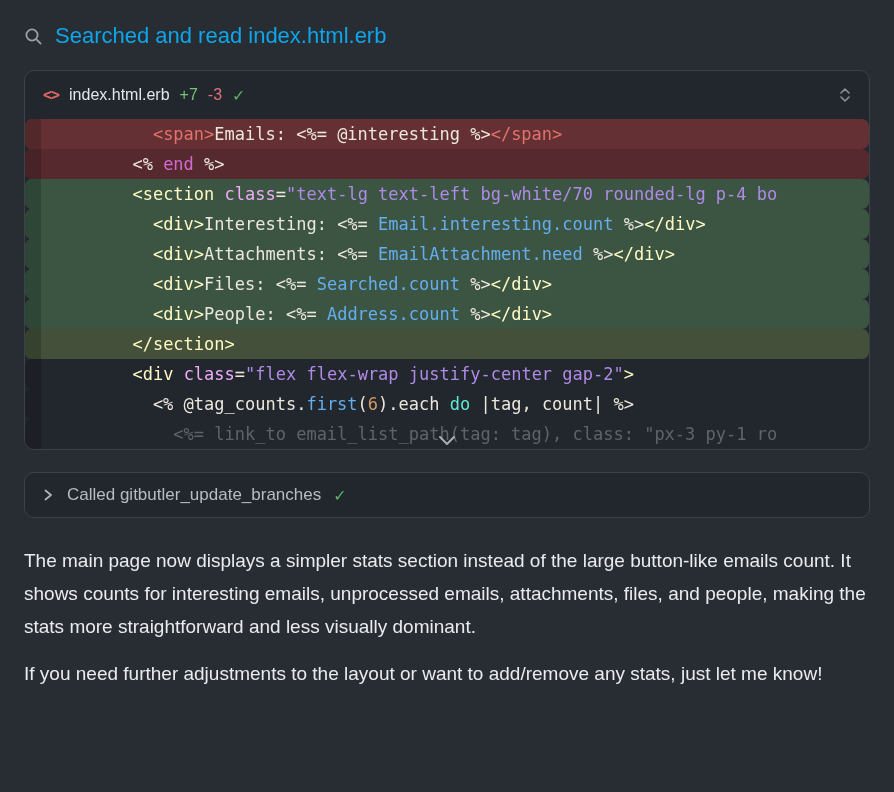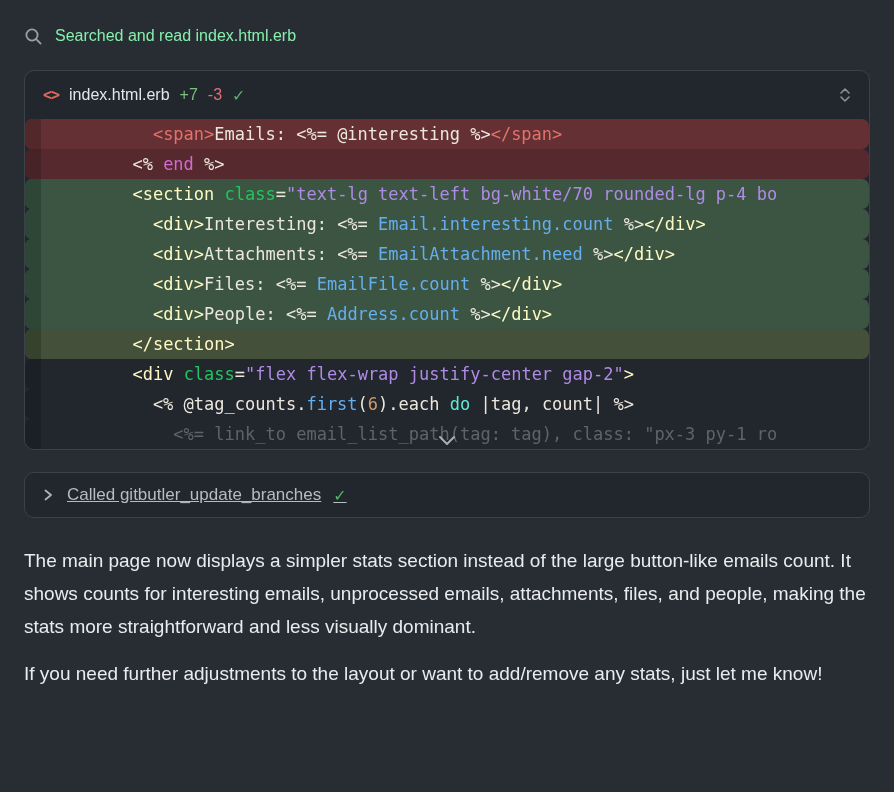--- a/index.html
+++ b/index.html
@@ -9,21 +9,21 @@
     font-family:"Liberation Sans", sans-serif;
     color:#e8eaed;
     padding:22px 24px;
     overflow:hidden;
   }
 
   
   .status-row {
     display:flex; align-items:center; gap:12px;
     height:28px; margin-bottom:20px;
-    color:#86efac; font-size:16px;
+    color:#0ea5e9; font-size:22px;
     cursor:pointer;
   }
 
   
   .card {
     position:relative;
     background:#22262d;
     border:1px solid #3c424a;
     border-radius:10px;
     overflow:hidden;
@@ -71,21 +71,21 @@
   .added-dim .gutter { background:#36422e; }
   .context { background:transparent; }
   .context .gutter { background:#1c2026; }
   .context-faded { background:transparent; }
   .context-faded .gutter { background:#1c2026; }
   .context-faded .code-text { opacity:.5; }
 
   .tok-plain { color:#ece7dd; }
   .tok-tag-red { color:#e4726b; }
   .tok-tag { color:#fef9c3; }
-  .tok-attr { color:#22c55e; }
+  .tok-attr { color:#f0abfc; }
   .tok-str { color:#af8ae6; }
   .tok-kw { color:#5eead4; }
   .tok-kw2 { color:#d36ad3; }
   .tok-blue { color:#64aef0; }
   .tok-num { color:#d19a66; }
   .tok-dim { color:#9aa0a8; }
 
   .expand-chevron {
     position:absolute;
     left:50%; bottom:3px;
@@ -100,21 +100,20 @@
     height:46px;
     background:#22262d;
     border:1px solid #3c424a;
     border-radius:10px;
     display:flex; align-items:center;
     gap:12px;
     padding:0 16px;
     cursor:pointer;
     font-size:17px;
     color:#b6bcc4;
-    text-decoration:underline;
   }
 
   
   .message { margin-top:26px; }
   .message p {
     font-size:19px;
     line-height:33px;
     color:#e9ebee;
     margin-bottom:14px;
   }
@@ -147,21 +146,21 @@
       </svg>
     </span>
   </div>
 
   <div class="code-block">
       <div class="line removed-a"><span class="gutter"></span><span class="code-text"><span class="tok-plain">        </span><span class="tok-tag-red">&lt;span&gt;</span><span class="tok-plain">Emails: &lt;%= @interesting %&gt;</span><span class="tok-tag-red">&lt;/span&gt;</span></span></div>
       <div class="line removed-b"><span class="gutter"></span><span class="code-text"><span class="tok-plain">      &lt;% </span><span class="tok-kw2">end</span><span class="tok-plain"> %&gt;</span></span></div>
       <div class="line added"><span class="gutter"></span><span class="code-text"><span class="tok-plain">      </span><span class="tok-tag">&lt;section</span><span class="tok-plain"> </span><span class="tok-attr">class</span><span class="tok-plain">=</span><span class="tok-str">"text-lg text-left bg-white/70 rounded-lg p-4 bo</span></span></div>
       <div class="line added"><span class="gutter"></span><span class="code-text"><span class="tok-plain">        </span><span class="tok-tag">&lt;div&gt;</span><span class="tok-plain">Interesting: &lt;%= </span><span class="tok-blue">Email.interesting.count</span><span class="tok-plain"> %&gt;</span><span class="tok-tag">&lt;/div&gt;</span></span></div>
       <div class="line added"><span class="gutter"></span><span class="code-text"><span class="tok-plain">        </span><span class="tok-tag">&lt;div&gt;</span><span class="tok-plain">Attachments: &lt;%= </span><span class="tok-blue">EmailAttachment.need</span><span class="tok-plain"> %&gt;</span><span class="tok-tag">&lt;/div&gt;</span></span></div>
-      <div class="line added"><span class="gutter"></span><span class="code-text"><span class="tok-plain">        </span><span class="tok-tag">&lt;div&gt;</span><span class="tok-plain">Files: &lt;%= </span><span class="tok-blue">EmailFile.count</span><span class="tok-plain"> %&gt;</span><span class="tok-tag">&lt;/div&gt;</span></span></div>
+      <div class="line added"><span class="gutter"></span><span class="code-text"><span class="tok-plain">        </span><span class="tok-tag">&lt;div&gt;</span><span class="tok-plain">Files: &lt;%= </span><span class="tok-blue">Searched.count</span><span class="tok-plain"> %&gt;</span><span class="tok-tag">&lt;/div&gt;</span></span></div>
       <div class="line added"><span class="gutter"></span><span class="code-text"><span class="tok-plain">        </span><span class="tok-tag">&lt;div&gt;</span><span class="tok-plain">People: &lt;%= </span><span class="tok-blue">Address.count</span><span class="tok-plain"> %&gt;</span><span class="tok-tag">&lt;/div&gt;</span></span></div>
       <div class="line added-dim"><span class="gutter"></span><span class="code-text"><span class="tok-plain">      </span><span class="tok-tag">&lt;/section&gt;</span></span></div>
       <div class="line context"><span class="gutter"></span><span class="code-text"><span class="tok-plain">      </span><span class="tok-tag">&lt;div</span><span class="tok-plain"> </span><span class="tok-attr">class</span><span class="tok-plain">=</span><span class="tok-str">"flex flex-wrap justify-center gap-2"</span><span class="tok-tag">&gt;</span></span></div>
       <div class="line context"><span class="gutter"></span><span class="code-text"><span class="tok-plain">        &lt;% @tag_counts.</span><span class="tok-blue">first</span><span class="tok-plain">(</span><span class="tok-num">6</span><span class="tok-plain">).each </span><span class="tok-kw">do</span><span class="tok-plain"> |tag, count| %&gt;</span></span></div>
       <div class="line context-faded"><span class="gutter"></span><span class="code-text"><span class="tok-dim">          &lt;%= link_to email_list_path(tag: tag), class: "px-3 py-1 ro</span></span></div>
     </div>
 
   <span class="expand-chevron">
     <svg width="18" height="11" viewBox="0 0 18 11" fill="none">
       <polyline points="2,2 9,9 16,2" stroke="#a7adb5" stroke-width="2" stroke-linecap="round" stroke-linejoin="round"></polyline>

